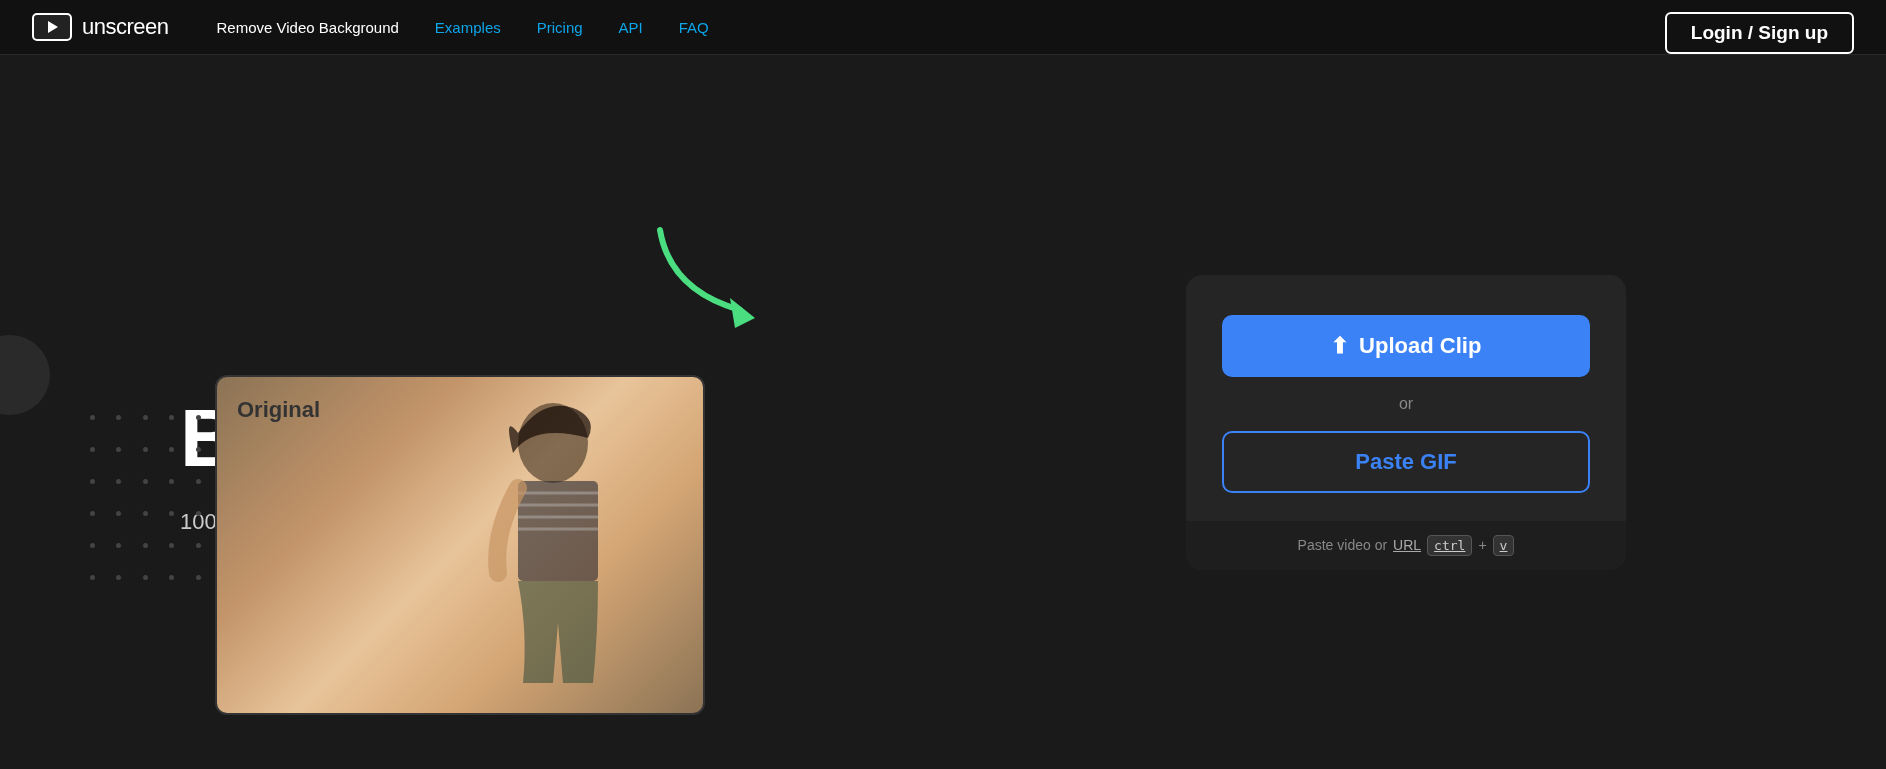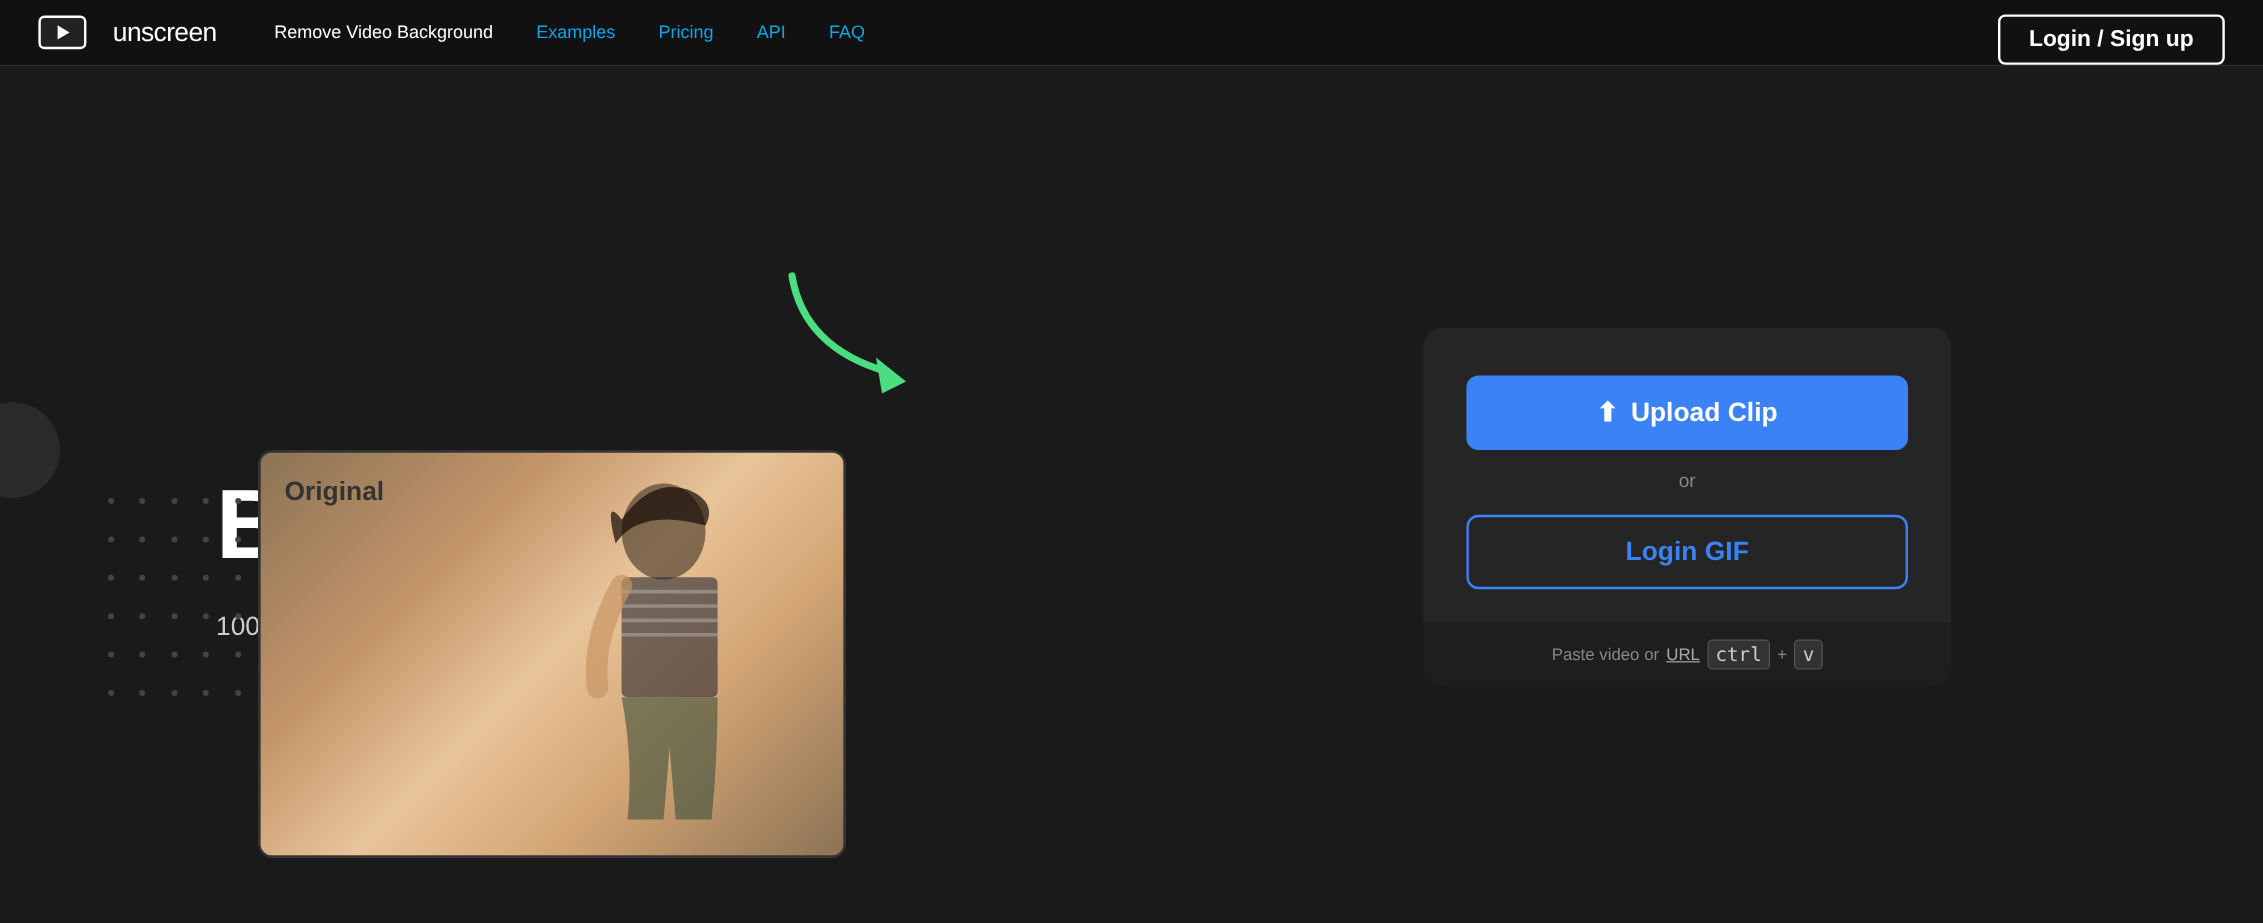--- a/index.html
+++ b/index.html
@@ -19,21 +19,21 @@
       align-items: center;
       background-color: #111111;
       height: 55px;
       padding: 0 32px;
       border-bottom: 1px solid #2a2a2a;
     }
 
     .logo-area {
       display: flex;
       align-items: center;
-      gap: 22px;
+      gap: 10px;
       margin-right: 48px;
     }
 
     .logo-icon {
       width: 40px;
       height: 28px;
       background: #222;
       border: 2px solid #fff;
       border-radius: 5px;
       display: flex;
@@ -292,23 +292,24 @@
       color: #aaa;
       text-decoration: underline;
       cursor: pointer;
     }
 
     .kbd {
       background: #333;
       border: 1px solid #555;
       border-radius: 4px;
       padding: 2px 6px;
-      font-size: 16px;
+      font-size: 13px;
       color: #ccc;
       font-family: monospace;
+      text-decoration: underline;
     }
   </style>
 </head>
 <body>
 
 <nav class="navbar">
   <div class="logo-area">
     <div class="logo-icon"></div>
     <span class="logo-text">unscreen</span>
   </div>
@@ -403,21 +404,21 @@
   </div>
 
   <div class="upload-card">
     <button class="upload-btn">
       <span class="upload-icon">⬆</span>
       <span>Upload Clip</span>
     </button>
 
     <span class="or-text">or</span>
 
-    <button class="search-gif-btn">Login GIF</button>
+    <button class="search-gif-btn">Paste GIF</button>
 
     <p class="supported-formats">Supported formats: .mp4, .webm, .mov, .gif</p>
 
     <div class="paste-row">
       <span>Paste video or </span>
       <a class="paste-url-link">URL</a>
       <span class="kbd">ctrl</span>
       <span>+</span>
       <span class="kbd">v</span>
     </div>

